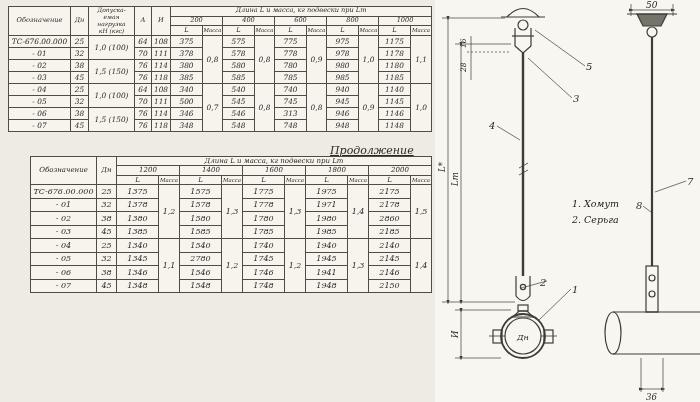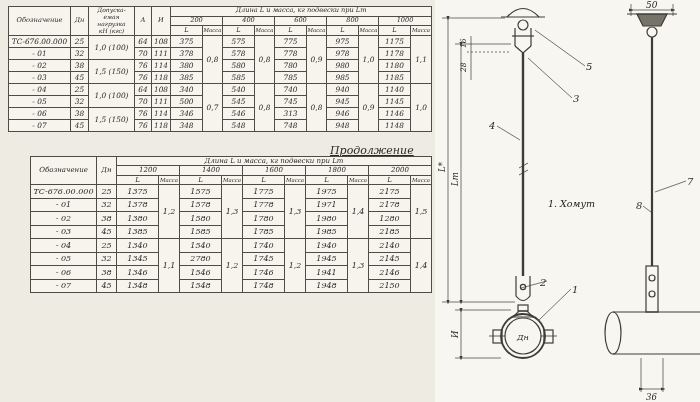--- a/index.html
+++ b/index.html
@@ -28,21 +28,21 @@
   .t2 th { font-size:7px; line-height:1.2; }
   .t2 td { font-size:8px; height:13.5px; }
   .load-head { white-space:pre-line; font-size:6px !important; }
   .mass-head { font-size:5.4px !important; }
   .main-des { }
   .prodolzh {
     position:absolute; left:330px; top:144px;
     font-style:italic; font-size:11px; text-decoration:underline;
   }
   .parts {
-    position:absolute; left:548px; top:196px;
+    position:absolute; left:572px; top:196px;
     font-style:italic; font-size:9.5px; line-height:16.4px;
     color:#23211d; white-space:nowrap;
   }
   svg text {
     font-family:"DejaVu Serif", serif; font-style:italic;
     fill:#2b2925; stroke:none;
   }
 </style>
 </head>
 <body>
@@ -269,21 +269,21 @@
     <td>1971</td>
     <td>2178</td>
   </tr>
   <tr>
     <td>- 02</td>
     <td>38</td>
     <td>1380</td>
     <td>1580</td>
     <td>1780</td>
     <td>1980</td>
-    <td>1280</td>
+    <td>2860</td>
   </tr>
   <tr>
     <td>- 03</td>
     <td>45</td>
     <td>1385</td>
     <td>1585</td>
     <td>1785</td>
     <td>1985</td>
     <td>2185</td>
   </tr>
@@ -420,13 +420,14 @@
     <text x="54" y="129">4</text>
     <text x="105" y="286">2</text>
     <text x="137" y="293">1</text>
     <text x="201" y="209">8</text>
     <text x="252" y="185">7</text>
   </g>
 </svg>
 
 <div class="parts">
   <div>1. Хомут</div>
+  <div>2. Серьга</div>
 </div>
 
 </body></html>

